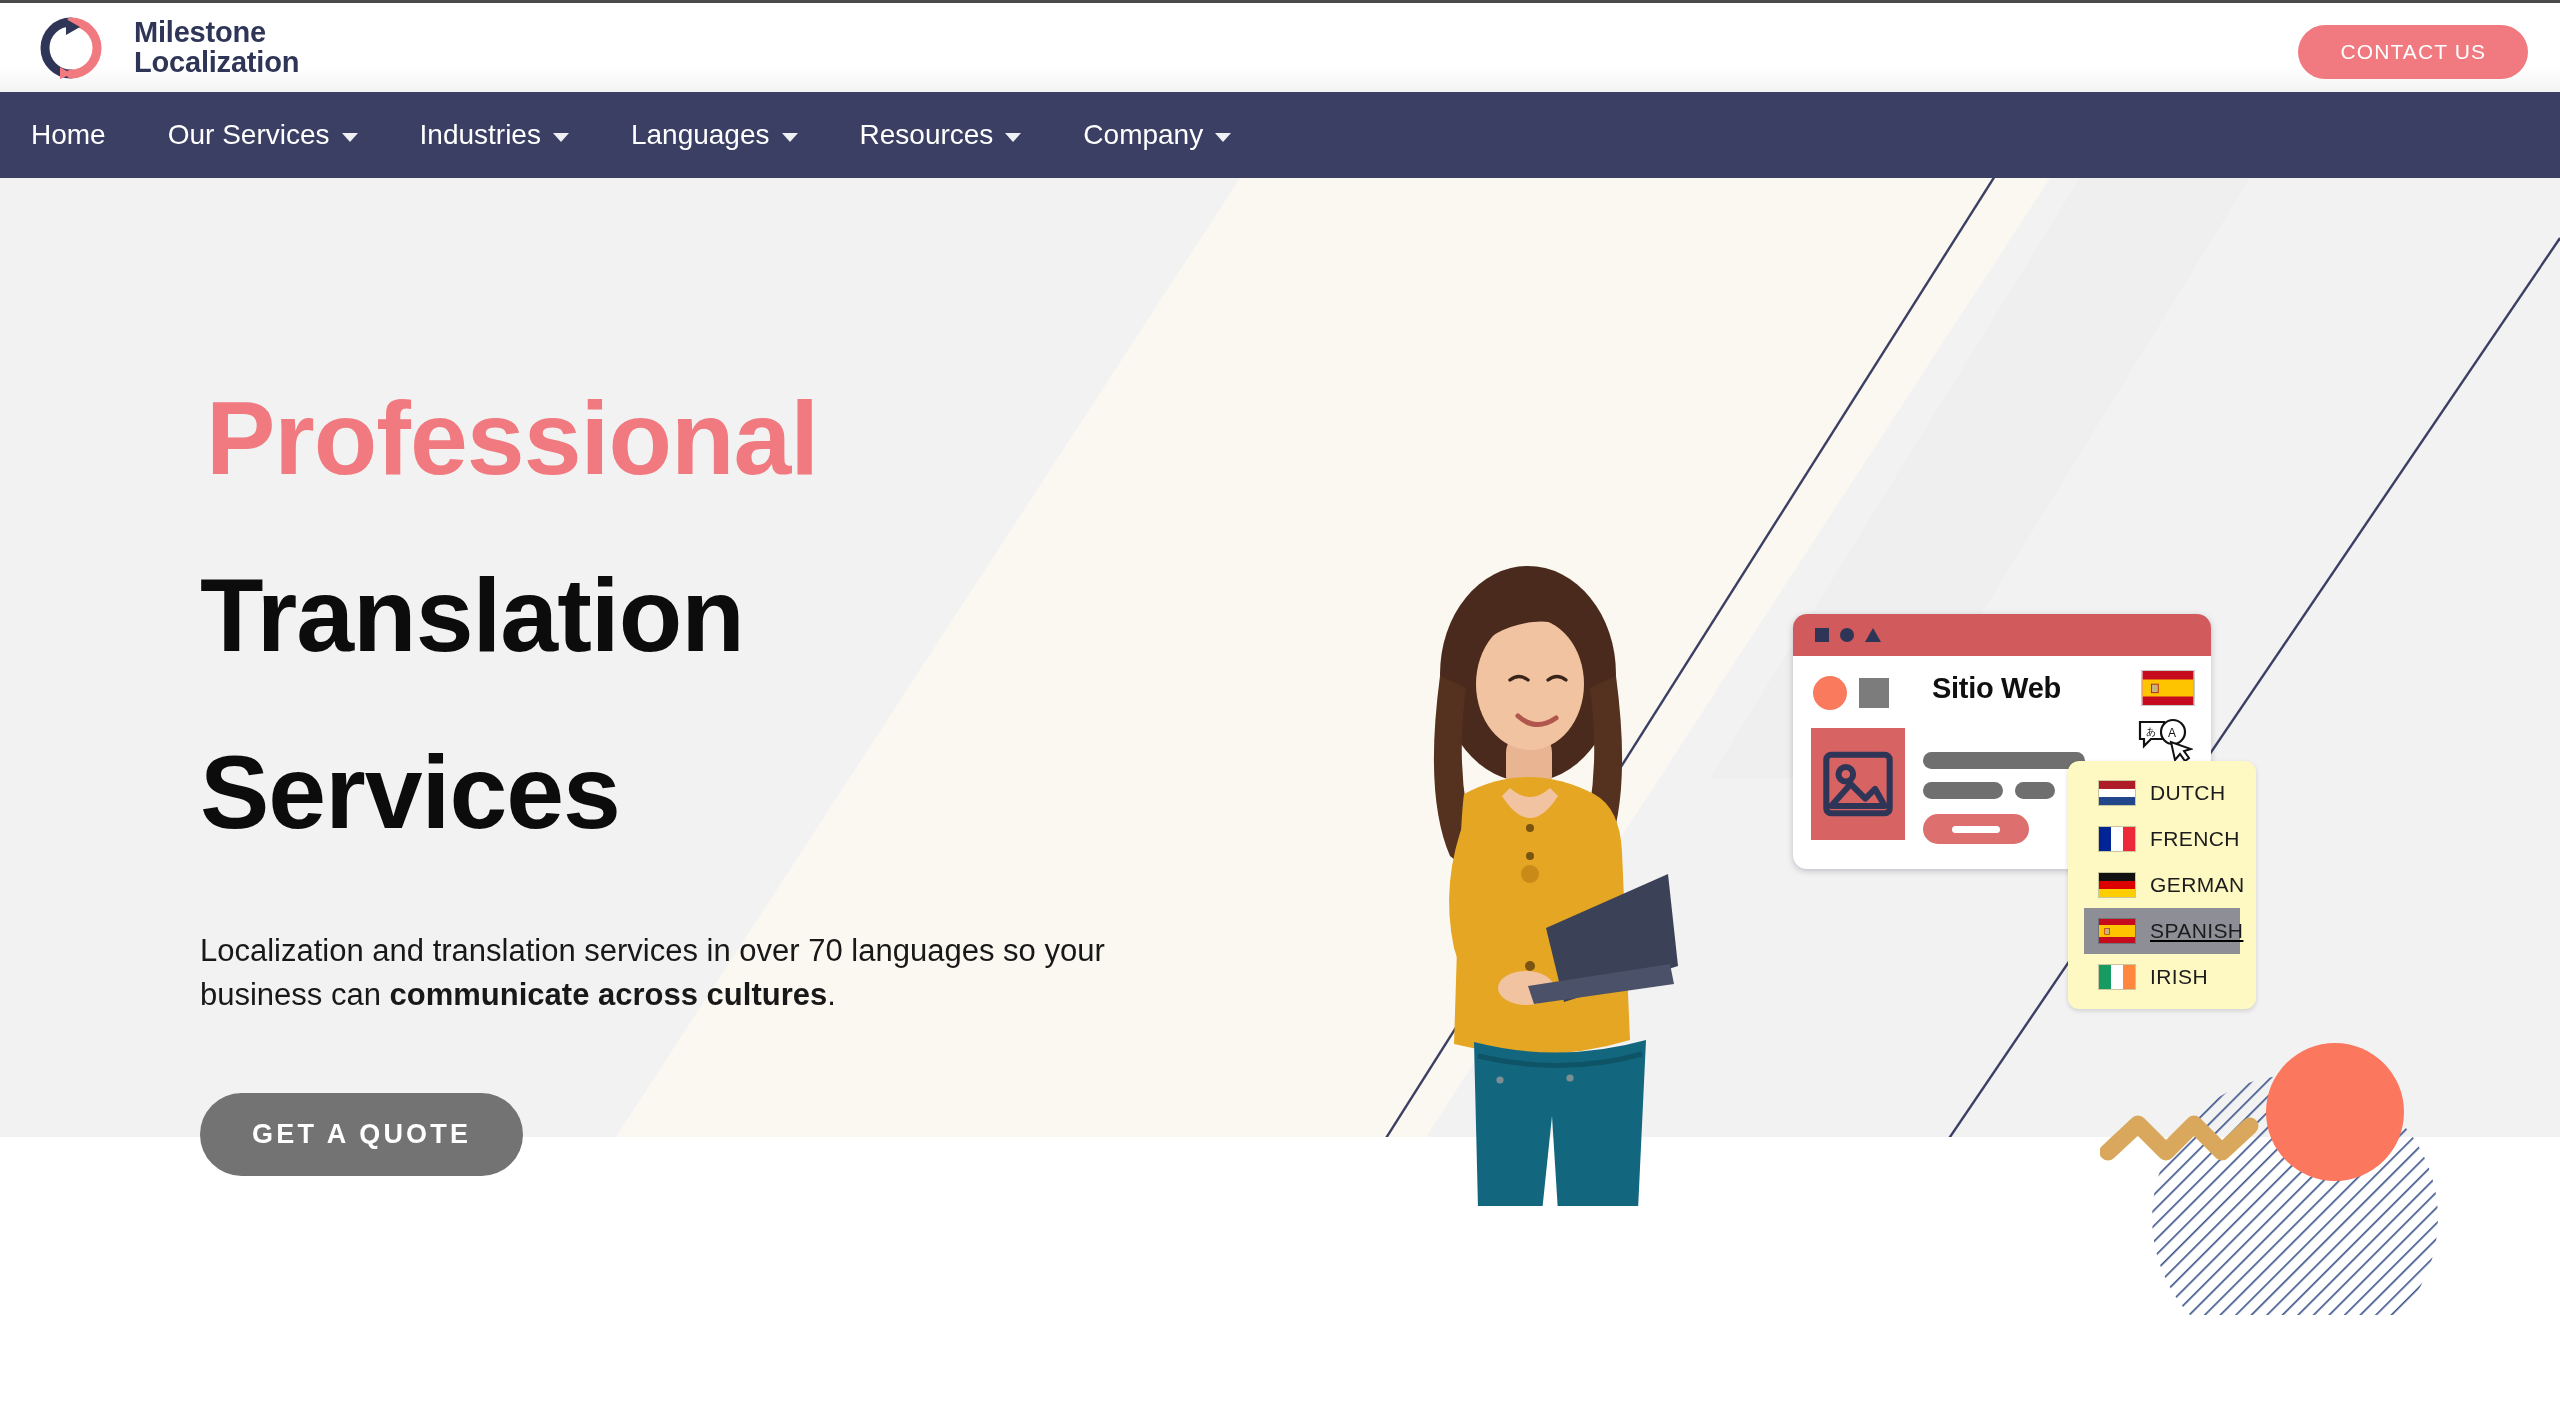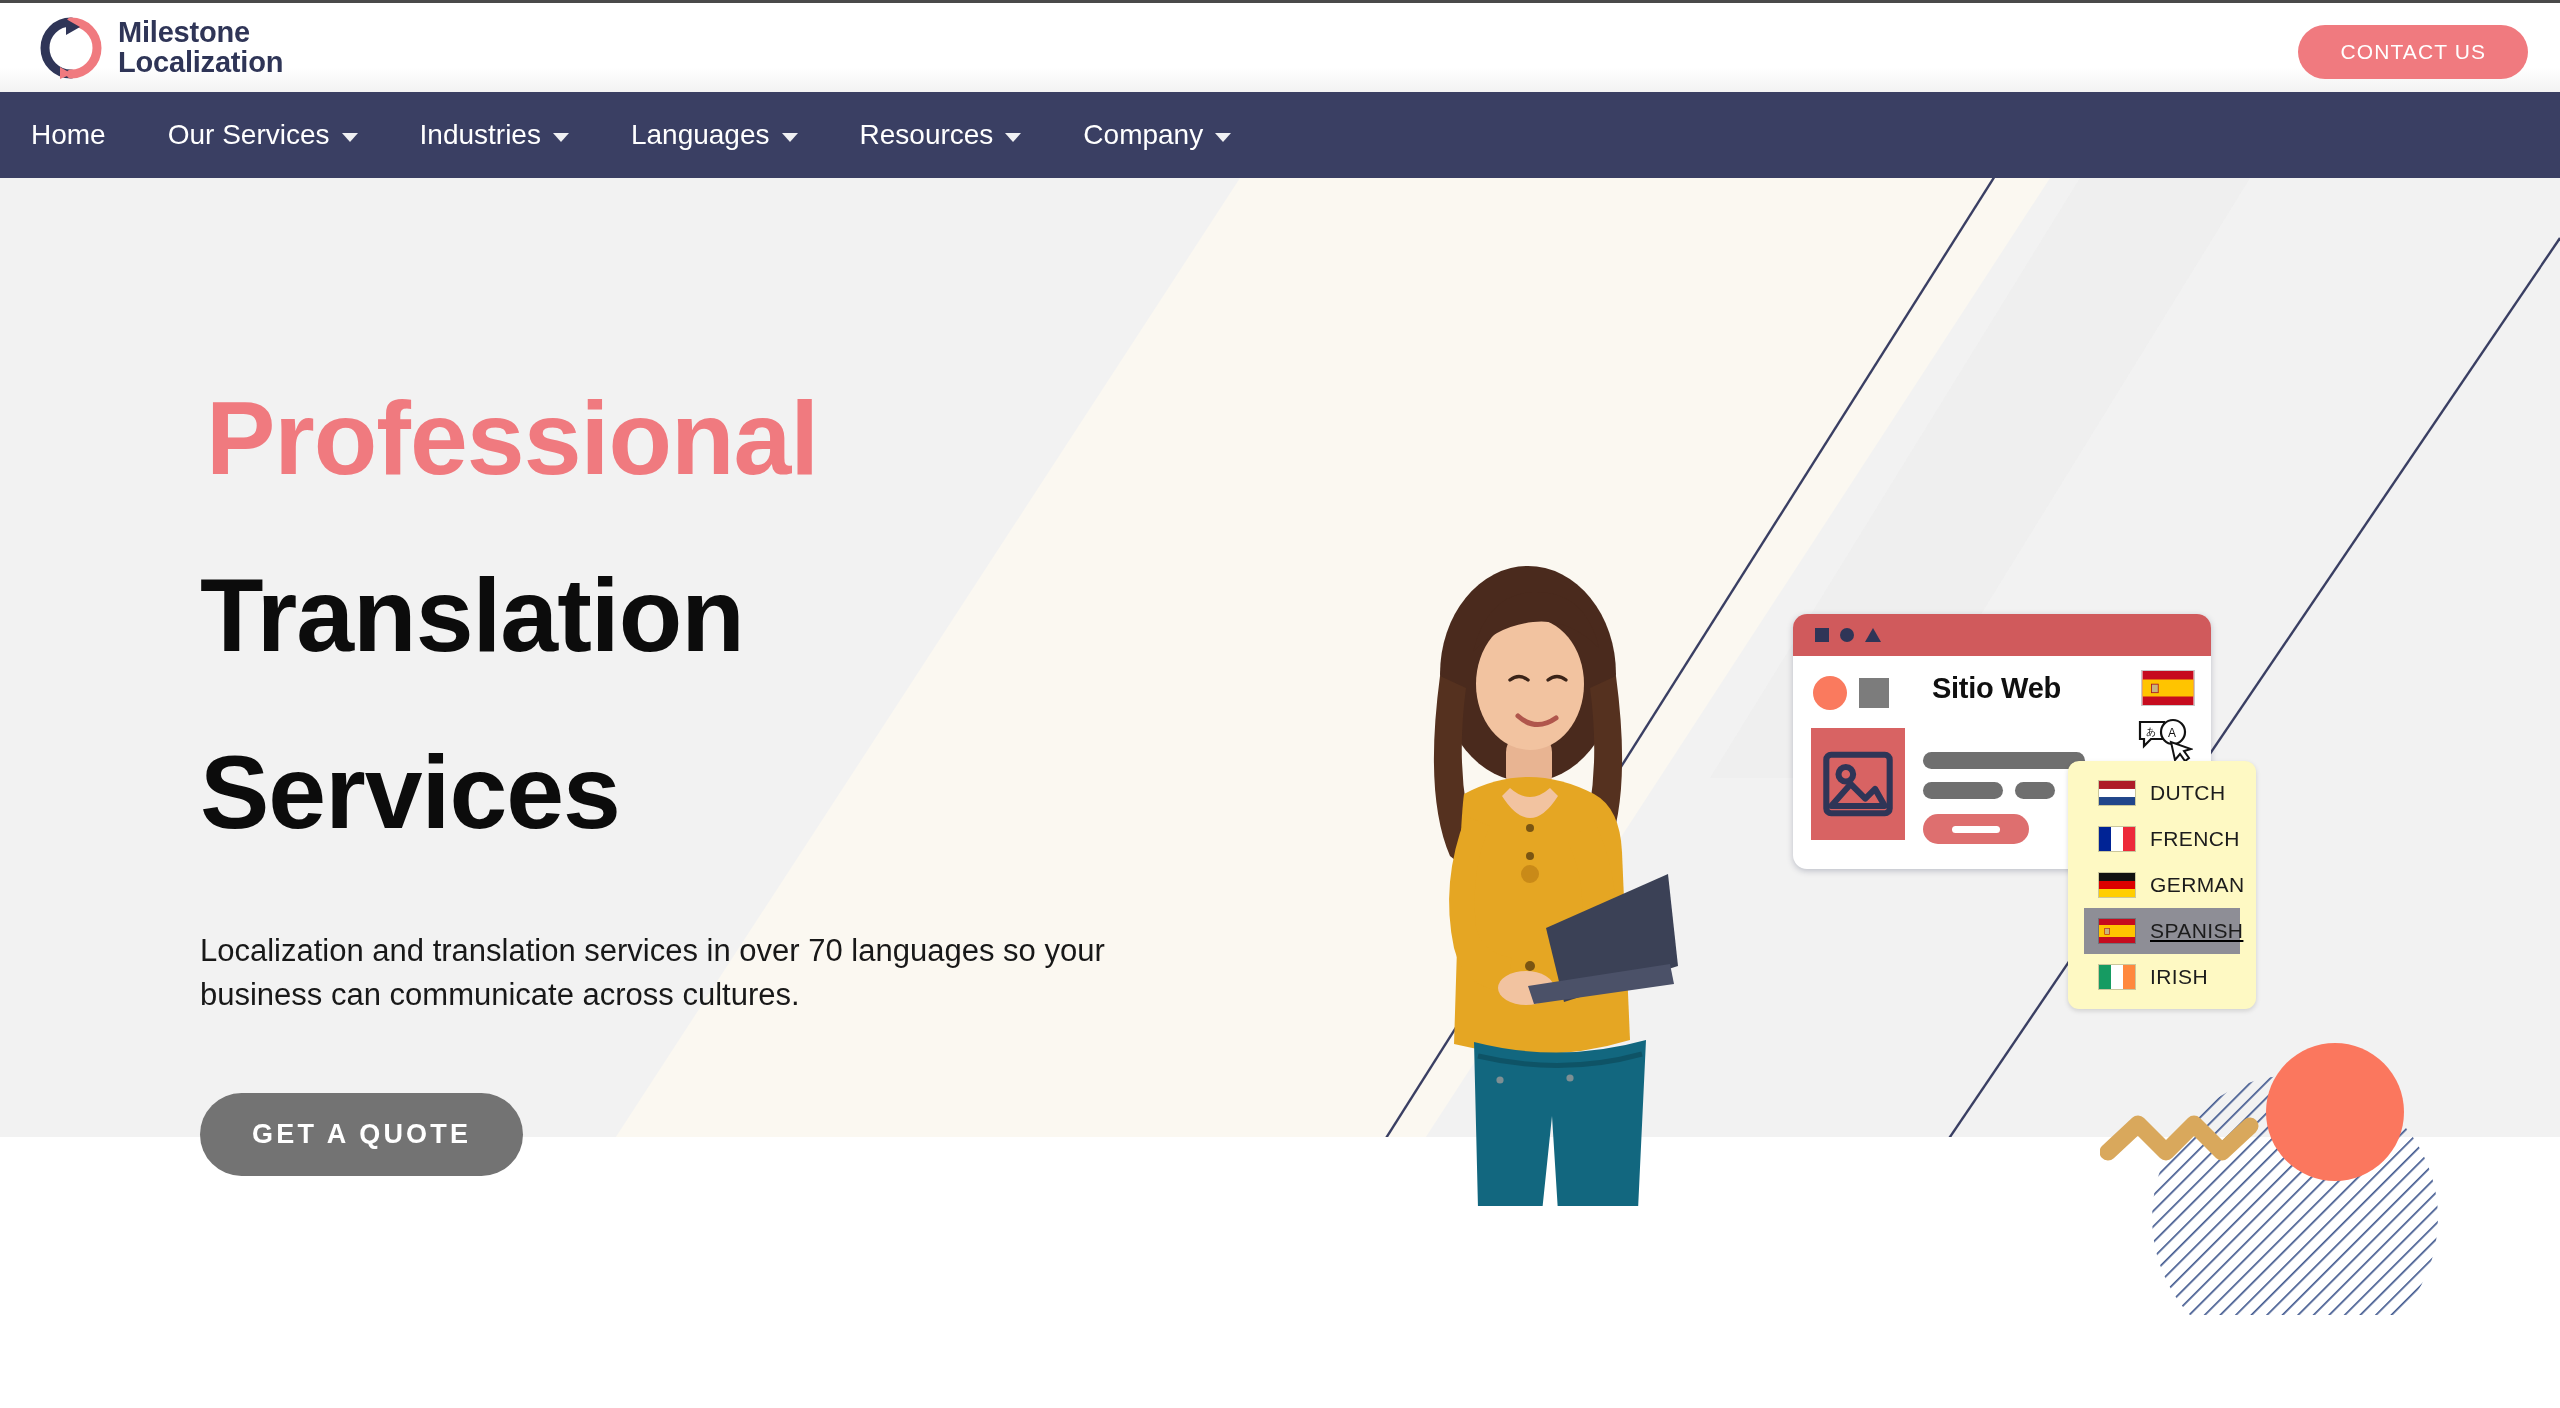--- a/index.html
+++ b/index.html
@@ -18,21 +18,21 @@
     height: 92px;
     background: linear-gradient(to bottom, #ffffff 0%, #ffffff 72%, #f3f3f3 100%);
     border-top: 3px solid #4a4a4a;
     display: flex;
     align-items: center;
   }
   .logo-wrap {
     display: flex;
     align-items: center;
     margin-left: 40px;
-    gap: 16px;
+    gap: 32px;
   }
   .logo-mark { width: 62px; height: 62px; flex: none; }
   .logo-text {
     display: flex;
     flex-direction: column;
     line-height: 1.02;
     font-weight: 700;
     color: #2f3557;
     font-size: 29px;
     letter-spacing: -0.2px;
@@ -110,21 +110,21 @@
   }
   .headline .accent { color: #f07a7f; display: block; margin-left: 6px; }
   .headline .plain { color: #0c0c0c; display: block; margin-top: 48px; }
   .subtext {
     margin-top: 72px;
     font-size: 31px;
     line-height: 1.42;
     color: #181818;
     max-width: 990px;
   }
-  .subtext b { font-weight: 400; }
+  .subtext b { font-weight: 700; }
   .quote-btn {
     margin-top: 76px;
     display: inline-block;
     background: #737373;
     color: #ffffff;
     border: none;
     border-radius: 999px;
     padding: 26px 52px;
     font-size: 27px;
     font-weight: 700;

